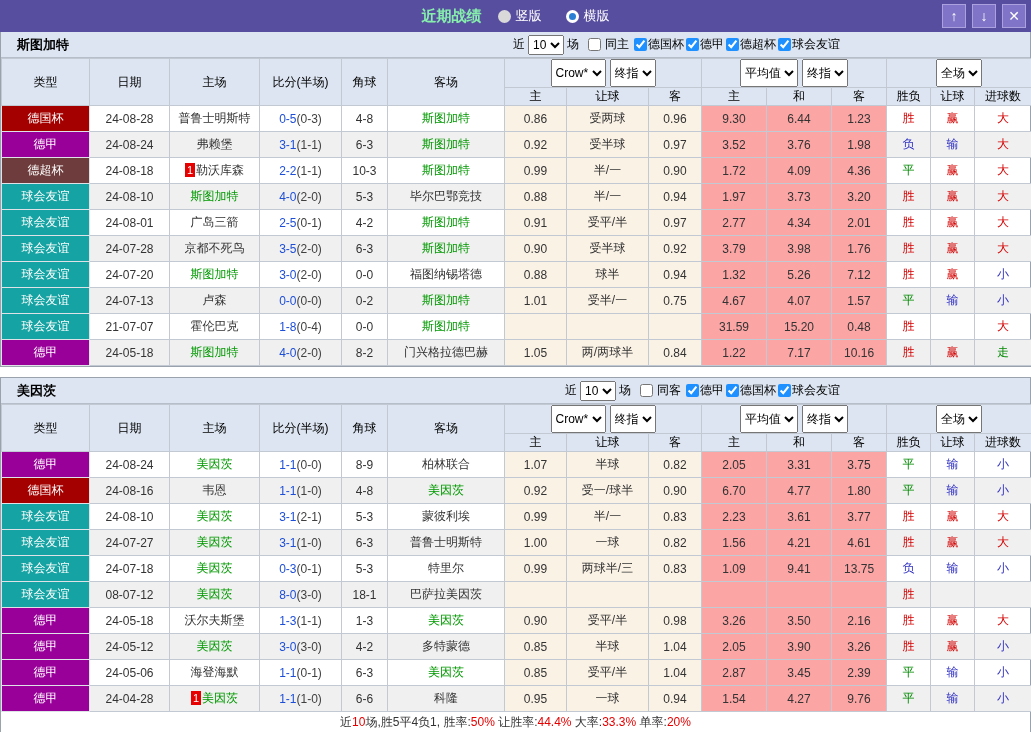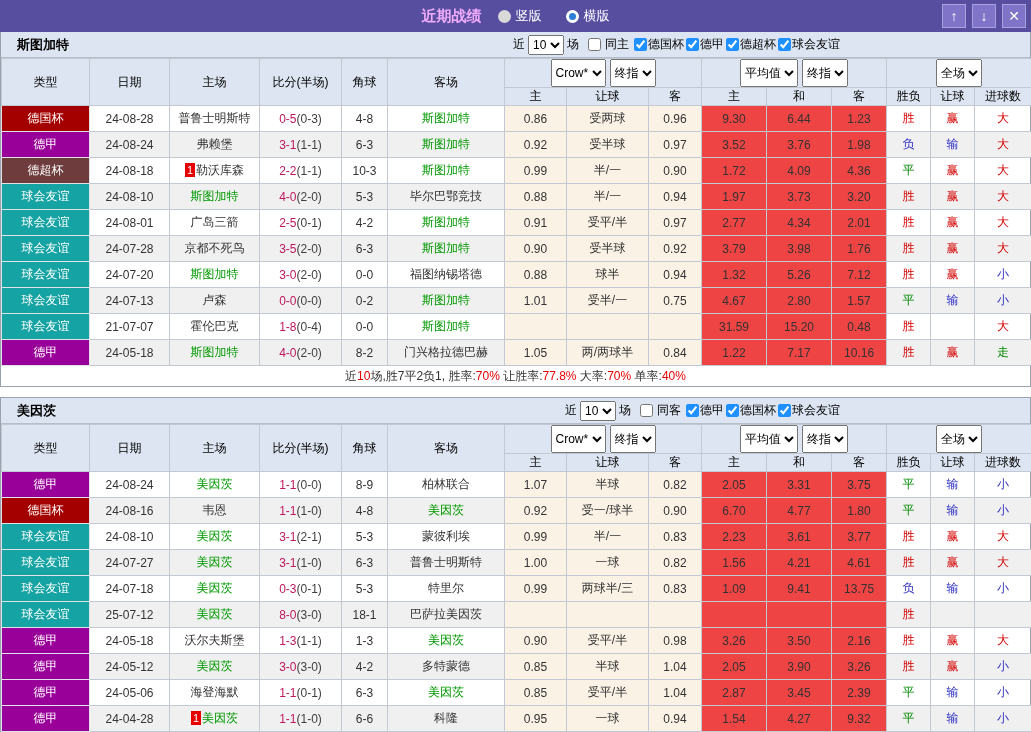--- a/index.html
+++ b/index.html
@@ -6,21 +6,21 @@
   html,body { margin:0; padding:0; }
   body {
     width:1031px; height:732px; overflow:hidden; background:#fff;
     font-family:"Liberation Sans","DejaVu Sans",sans-serif; font-size:12px; color:#333;
   }
   
   .titlebar {
     height:32px; background:#584ea0; position:relative;
     display:flex; align-items:center; justify-content:center;
   }
-  .titlebar .title { color:#f0abfc; font-weight:bold; font-size:15px; margin-right:16px; }
+  .titlebar .title { color:#86efac; font-weight:bold; font-size:15px; margin-right:16px; }
   .radio-group { display:flex; align-items:center; gap:24px; }
   .radio { display:inline-flex; align-items:center; color:#fff; font-size:13px; cursor:pointer; }
   .radio .dot { width:13px; height:13px; border-radius:50%; background:#d9d9d9; margin-right:5px; position:relative; }
   .radio.selected .dot { background:#fff; }
   .radio.selected .dot::after { content:""; position:absolute; left:3px; top:3px; right:3px; bottom:3px; background:#2a7fd4; border-radius:50%; }
   .titlebar-buttons { position:absolute; right:5px; top:4px; display:flex; gap:6px; }
   .tb-btn {
     width:24px; height:24px; background:#7f74c7; border:1px solid #aaa1de; color:#fff;
     font-size:14px; font-weight:bold; line-height:1; display:flex; align-items:center; justify-content:center;
     cursor:pointer; padding:0; font-family:inherit;
@@ -37,23 +37,23 @@
   .filters label input[type=checkbox] { margin:0 1px 0 2px; }
   
   table { border-collapse:collapse; table-layout:fixed; width:1030px; }
   th, td { border:1px solid #c3c9d2; text-align:center; padding:0; font-weight:normal; overflow:hidden; white-space:nowrap; }
   thead th { background:#dce5f1; font-size:12px; color:#000; height:18px; }
   thead select { font-size:12px; height:28px; margin:0 2px; }
   tbody td { height:26px; font-size:12px; }
   td.league { color:#fff; border-color:#dfe3e8; }
   tr.even td.plain { background:#f0f0f0; }
   td.odds { background:#fbf2e6; }
-  td.avg  { background:#ef4444; }
+  td.avg  { background:#fca5a5; }
   .green { color:#009900; }
-  .ft { color:#be185d; }
+  .ft { color:#1d4ed8; }
   .ht { color:#404040; }
   .badge { display:inline-block; background:#e60000; color:#fff; font-size:11px; line-height:14px; padding:0 2px; margin-right:1px; }
   .c-red { color:#d40000; } .c-blue { color:#2f2fc4; } .c-green { color:#008800; }
   
   .summary { height:20px; line-height:20px; text-align:center; font-size:12px; color:#333; background:#fff; }
   .summary .red { color:#e60000; }
 </style>
 </head>
 <body>
 
@@ -281,21 +281,21 @@
               <td class="league" style="background: rgb(22, 163, 163);">球会友谊</td>
               <td class="plain">24-07-13</td>
               <td class="plain"><span>卢森</span></td>
               <td class="plain"><span class="ft">0-0</span><span class="ht">(0-0)</span></td>
               <td class="plain">0-2</td>
               <td class="plain"><span class="green">斯图加特</span></td>
               <td class="odds">1.01</td>
               <td class="odds">受半/一</td>
               <td class="odds">0.75</td>
               <td class="avg">4.67</td>
-              <td class="avg">2.80</td>
+              <td class="avg">4.07</td>
               <td class="avg">1.57</td>
               <td class="plain res c-green">平</td>
               <td class="plain res c-blue">输</td>
               <td class="plain res c-blue">小</td>
             </tr>
             <tr>
               <td class="league" style="background: rgb(22, 163, 163);">球会友谊</td>
               <td class="plain">21-07-07</td>
               <td class="plain"><span>霍伦巴克</span></td>
               <td class="plain"><span class="ft">1-8</span><span class="ht">(0-4)</span></td>
@@ -323,21 +323,20 @@
               <td class="odds">0.84</td>
               <td class="avg">1.22</td>
               <td class="avg">7.17</td>
               <td class="avg">10.16</td>
               <td class="plain res c-red">胜</td>
               <td class="plain res c-red">赢</td>
               <td class="plain res c-green">走</td>
             </tr>
           </tbody>
     </table>
-    <div class="summary"><span>近</span><span class="red">10</span><span>场,胜7平2负1, 胜率:</span><span class="red">70%</span><span> 让胜率:</span><span class="red">77.8%</span><span> 大率:</span><span class="red">70%</span><span> 单率:</span><span class="red">40%</span></div>
   </section>
 
   <section class="team-section">
     <div class="section-head">
       <span class="team-name">美因茨</span>
       <span class="filters">
         <span class="f-near">近</span>
         <select class="count-select"><option>10</option></select>
         <span class="f-games">场</span>
         <input type="checkbox" class="same-cb" style="">
@@ -483,21 +482,21 @@
               <td class="odds">0.83</td>
               <td class="avg">1.09</td>
               <td class="avg">9.41</td>
               <td class="avg">13.75</td>
               <td class="plain res c-blue">负</td>
               <td class="plain res c-blue">输</td>
               <td class="plain res c-blue">小</td>
             </tr>
             <tr class="even">
               <td class="league" style="background: rgb(22, 163, 163);">球会友谊</td>
-              <td class="plain">25-07-12</td>
+              <td class="plain">08-07-12</td>
               <td class="plain"><span class="green">美因茨</span></td>
               <td class="plain"><span class="ft">8-0</span><span class="ht">(3-0)</span></td>
               <td class="plain">18-1</td>
               <td class="plain"><span>巴萨拉美因茨</span></td>
               <td class="odds"></td>
               <td class="odds"></td>
               <td class="odds"></td>
               <td class="avg"></td>
               <td class="avg"></td>
               <td class="avg"></td>
@@ -561,21 +560,21 @@
               <td class="plain">24-04-28</td>
               <td class="plain"><span class="badge">1</span><span class="green">美因茨</span></td>
               <td class="plain"><span class="ft">1-1</span><span class="ht">(1-0)</span></td>
               <td class="plain">6-6</td>
               <td class="plain"><span>科隆</span></td>
               <td class="odds">0.95</td>
               <td class="odds">一球</td>
               <td class="odds">0.94</td>
               <td class="avg">1.54</td>
               <td class="avg">4.27</td>
-              <td class="avg">9.32</td>
+              <td class="avg">9.76</td>
               <td class="plain res c-green">平</td>
               <td class="plain res c-blue">输</td>
               <td class="plain res c-blue">小</td>
             </tr>
           </tbody>
     </table>
     <div class="summary"><span>近</span><span class="red">10</span><span>场,胜5平4负1, 胜率:</span><span class="red">50%</span><span> 让胜率:</span><span class="red">44.4%</span><span> 大率:</span><span class="red">33.3%</span><span> 单率:</span><span class="red">20%</span></div>
   </section>
 </div>
 </div>

